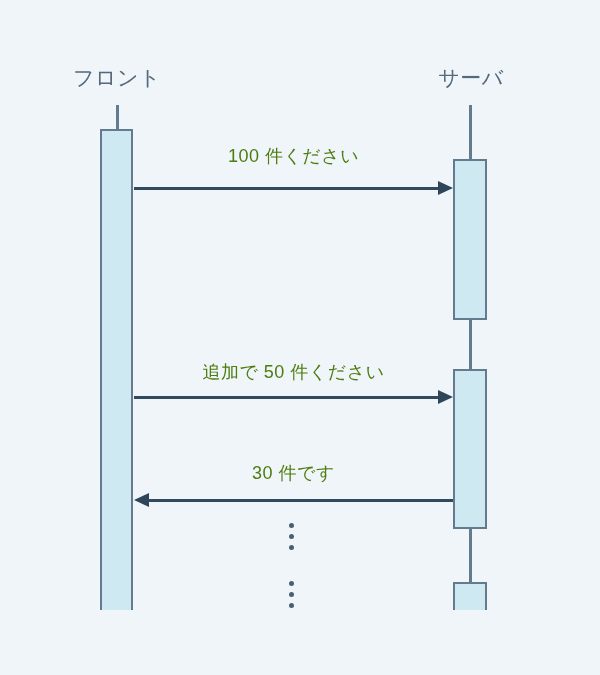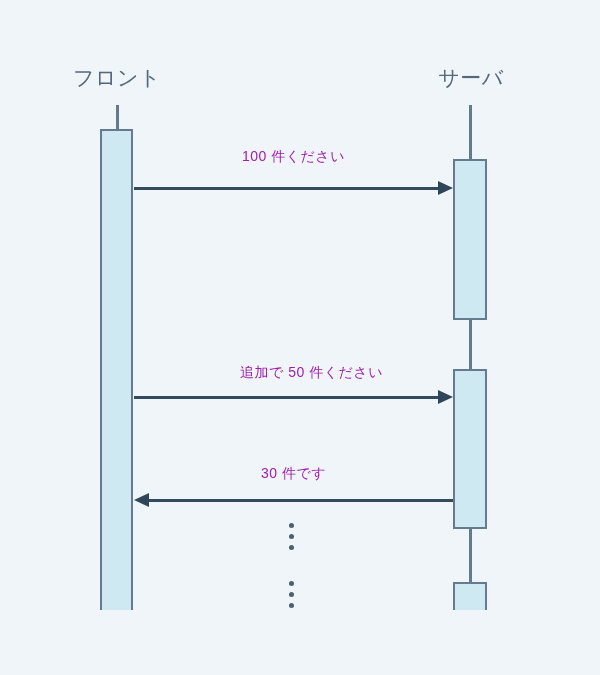--- a/index.html
+++ b/index.html
@@ -56,30 +56,30 @@
   }
   .m1 { top:142.5px; }
   .m2 { top:246.5px; }
   .m3 { top:351.5px; }
   .m4 { top:454.5px; }
 
   .msg-label {
     position:absolute;
     left:0; width:100%;
     text-align:center;
-    font-size:14px;
+    font-size:18px;
     font-weight:500;
     letter-spacing:.5px;
-    color:#a21caf;
+    color:#4d7c0f;
     line-height:26px;
     white-space:nowrap;
   }
   .m1 .msg-label { top:0; }
   .m2 .msg-label { top:3px; }
-  .m3 .msg-label { top:7px;padding-left:18px; }
+  .m3 .msg-label { top:7px; }
   .m4 .msg-label { top:5px;text-align:center; }
 
   .msg-line {
     position:absolute;
     top:44px;
     height:3px;
     background:#324a5e;
   }
   .dir-right .msg-line { left:0; width:306px; }
   .dir-left  .msg-line { left:13px; width:306px; }

